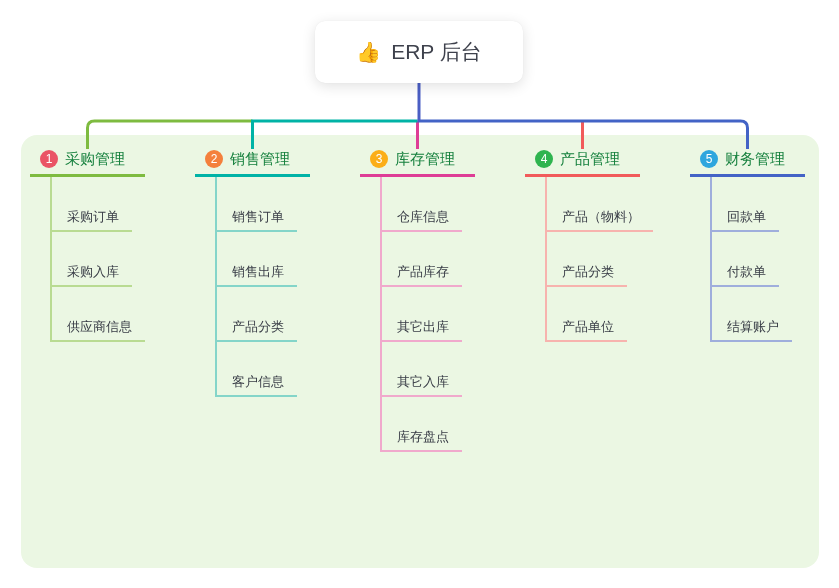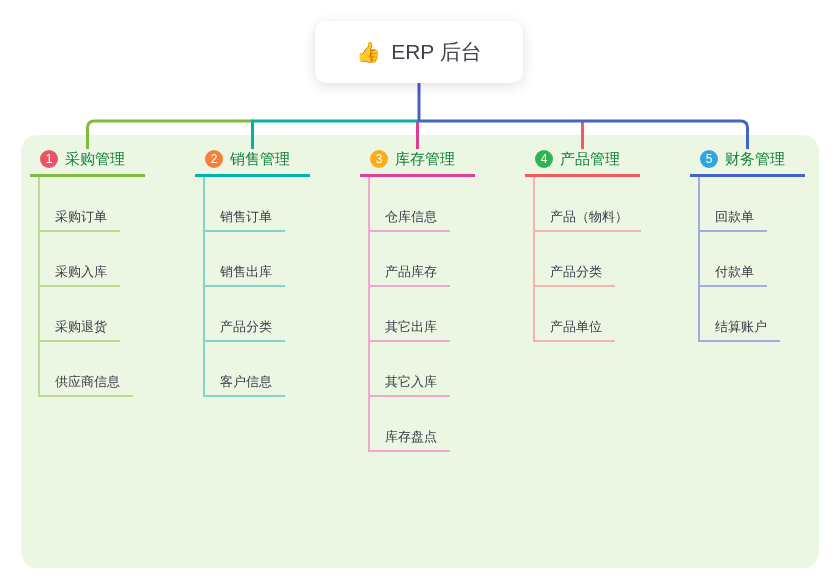--- a/index.html
+++ b/index.html
@@ -22,21 +22,21 @@
   .branch{position:absolute;top:148px;width:152px;z-index:2;}
   .branch-header{
     display:flex;align-items:center;gap:7px;width:115px;box-sizing:border-box;
     padding:0 0 5px 10px;border-bottom:3px solid var(--main);
   }
   .badge{
     width:18px;height:18px;border-radius:50%;background:var(--badge);
     color:#ffffff;font-size:12px;line-height:18px;text-align:center;flex:0 0 18px;
   }
   .branch-label{font-size:15px;color:#15803d;line-height:21px;white-space:nowrap;}
-  .items{margin-left:8px;border-left:2px solid var(--light);}
+  .items{margin-left:20px;border-left:2px solid var(--light);}
   .item{height:55px;display:flex;align-items:flex-end;}
   .item-label{
     font-size:13px;color:#383c46;line-height:18px;white-space:nowrap;
     padding:0 13px 4px 15px;border-bottom:2px solid var(--light);
   }
 </style>
 </head>
 <body>
 
 <div class="stage">
@@ -58,23 +58,20 @@
         <div class="branch-header">
           <span class="badge">1</span>
           <span class="branch-label">采购管理</span>
         </div>
         <div class="items">
           <div class="item">
             <span class="item-label">采购订单</span>
           </div>
           <div class="item">
             <span class="item-label">采购入库</span>
-          </div>
-          <div class="item">
-            <span class="item-label">采购退货</span>
           </div>
           <div class="item">
             <span class="item-label">供应商信息</span>
           </div>
         </div>
       </div>
       <div class="branch" style="left: 195px; --main: #00b3a6; --light: #84d5c9; --badge: #f4803c;">
         <div class="branch-header">
           <span class="badge">2</span>
           <span class="branch-label">销售管理</span>

